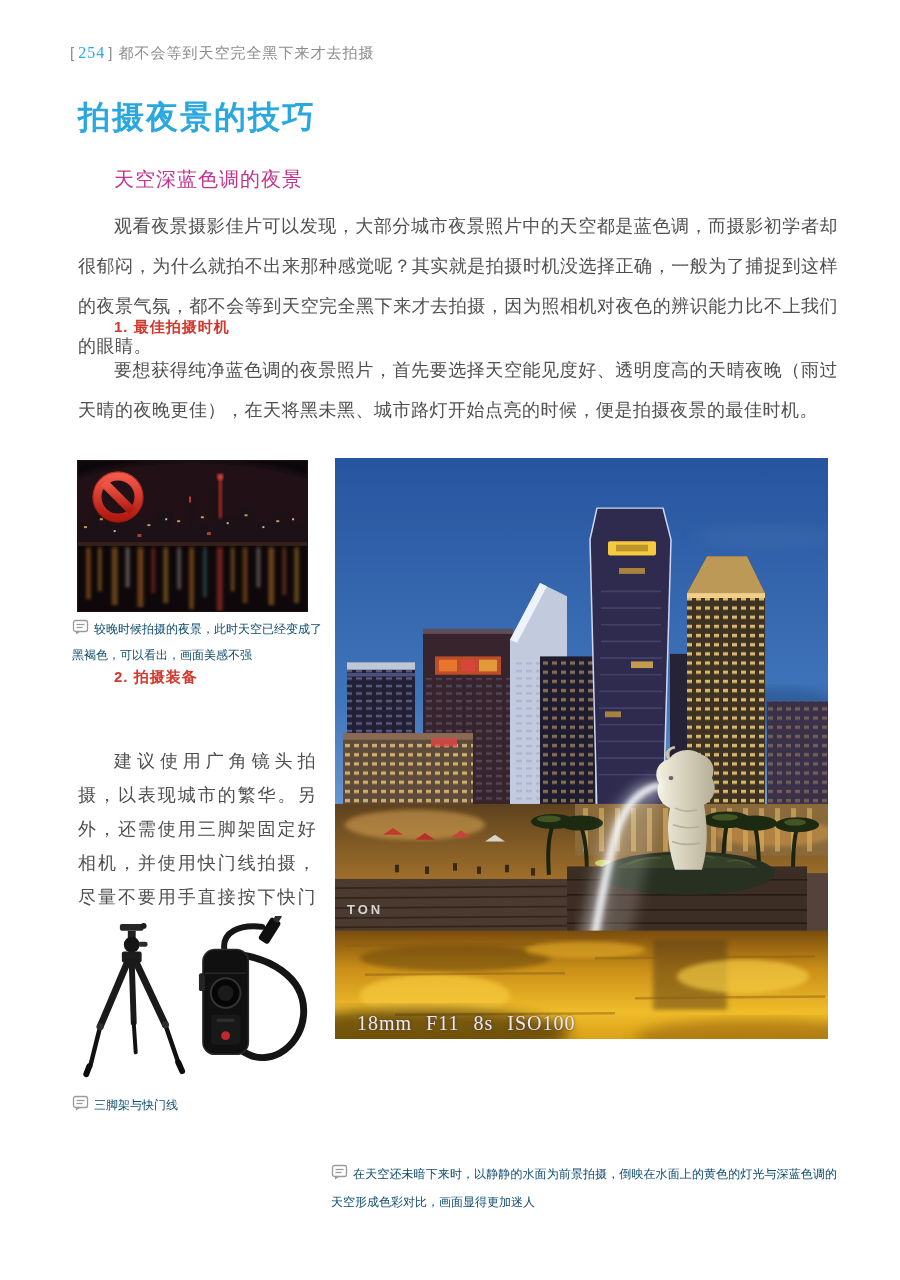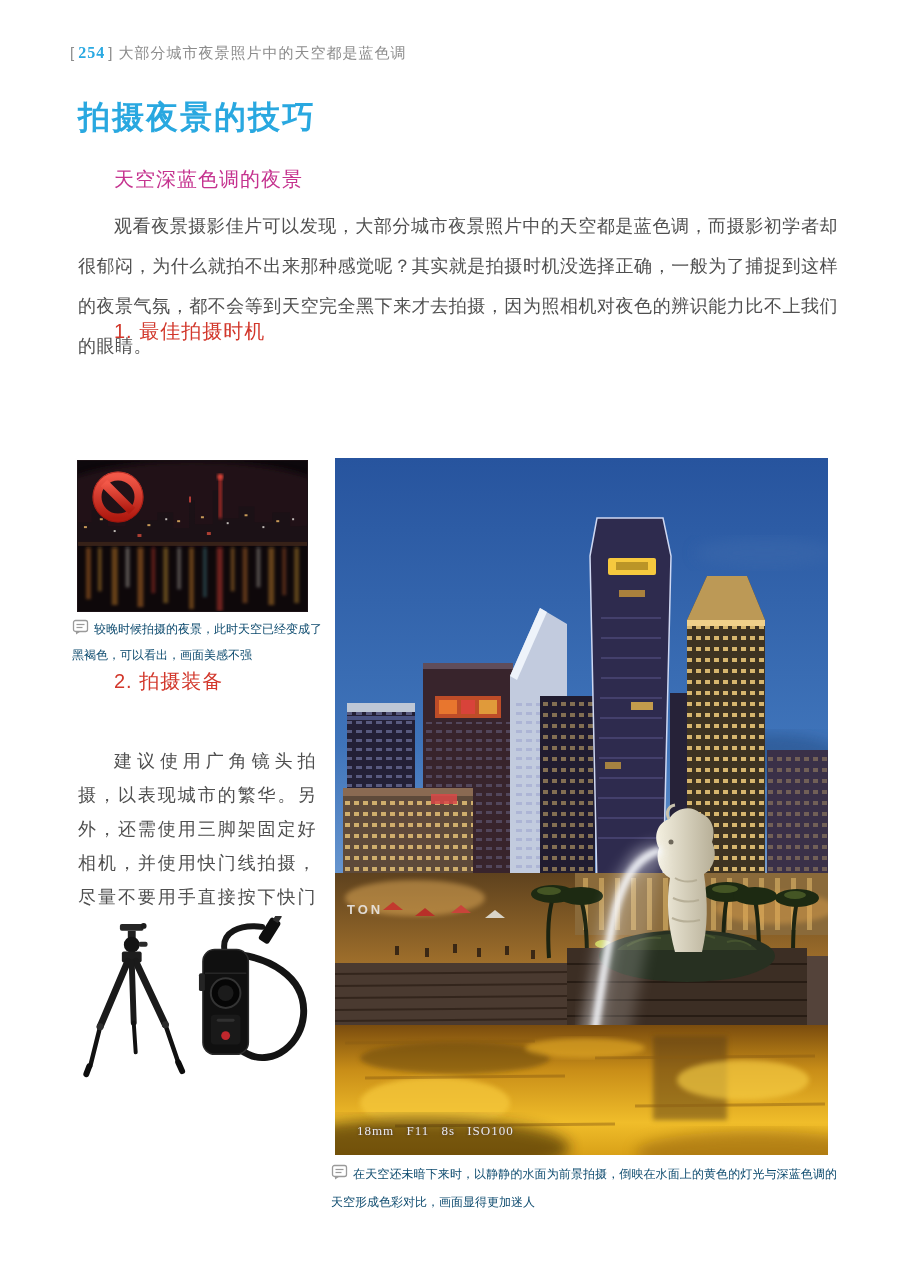--- a/index.html
+++ b/index.html
@@ -1,64 +1,65 @@
 <!DOCTYPE html>
 <html><head>
 <meta charset="utf-8">
 <style>
   html,body{margin:0;padding:0;background:#ffffff;}
   .page{position:relative;width:900px;height:1280px;background:#ffffff;overflow:hidden;
         font-family:"Liberation Sans","DejaVu Sans",sans-serif;}
   .abs{position:absolute;}
   
   .hdr{left:70px;top:44px;font-size:15px;color:#8c8c8c;letter-spacing:1px;}
-  .hdr .num{font-family:"Liberation Serif","DejaVu Serif",serif;color:#2aa9e2;font-size:16px;padding:0 3px;font-weight:bold;}
+  .hdr .num{font-family:"Liberation Serif","DejaVu Serif",serif;color:#2aa9e2;font-size:16px;padding:0 3px;}
   
   .h1{left:78px;top:96px;font-size:32px;font-weight:bold;color:#29a8e0;letter-spacing:2px;}
   .h2{left:114px;top:166px;font-size:20px;color:#c5338f;letter-spacing:1px;}
-  .h3{font-size:20px;font-weight:normal;color:#d2372b;letter-spacing:1px;}
+  .h3{font-size:15px;font-weight:bold;color:#d2372b;letter-spacing:1px;}
   
   .body-p{font-size:18px;color:#4f4f4f;line-height:40px;text-align:justify;text-indent:2em;letter-spacing:.5px;}
   .p1{left:78px;top:206px;width:760px;}
   .p2{left:78px;top:350px;width:760px;}
   .p3{left:78px;top:744px;width:238px;line-height:34px;}
   
   .cap{font-size:12px;color:#0c4a6e;line-height:26px;text-align:justify;}
   .cap svg{vertical-align:-2px;margin-right:4px;}
   
   .fig1{left:77px;top:460px;width:231px;height:152px;border:1px solid #1c1216;box-sizing:border-box;overflow:hidden;background:#0d080c;}
   .fig2{left:75px;top:916px;width:240px;height:168px;background:#fff;}
-  .fig3{left:335px;top:458px;width:493px;height:697px;overflow:hidden;text-decoration:underline;}
+  .fig3{left:335px;top:458px;width:493px;height:581px;overflow:hidden;text-decoration:underline;}
   .fig1 svg,.fig2 svg,.fig3 svg{display:block;width:100%;height:100%;}
   .noSign{position:absolute;left:14px;top:10px;width:52px;height:52px;}
-  .exif{position:absolute;left:22px;bottom:16px;font-family:"Liberation Serif","DejaVu Serif",serif;
-        font-size:13px;color:#e8e8ef;word-spacing:8px;letter-spacing:1px;text-shadow:0 0 3px rgba(60,40,60,.7);}
+  .exif{position:absolute;left:22px;bottom:4px;font-family:"Liberation Serif","DejaVu Serif",serif;
+        font-size:20px;color:#e8e8ef;word-spacing:8px;letter-spacing:1px;text-shadow:0 0 3px rgba(60,40,60,.7);}
   .signTON{position:absolute;left:12px;top:444px;font-size:13px;font-weight:bold;color:rgba(238,238,240,.85);letter-spacing:3px;}
   .cap1{left:72px;top:616px;width:250px;}
   .cap2{left:72px;top:1092px;width:250px;}
   .cap3{left:331px;top:1160px;width:506px;line-height:28px;}
   .h3a{left:114px;top:318px;}
   .h3b{left:114px;top:668px;}
 </style>
 </head>
 <body>
 
 <div class="page">
 
   <div class="abs hdr">
     <span>[</span><span class="num">254</span><span>]</span>
-    <span>大部分城市夜景照片中的天空都是蓝色调</span>
+    <span>都不会等到天空完全黑下来才去拍摄</span>
   </div>
 
   <div class="abs h1">拍摄夜景的技巧</div>
   <div class="abs body-p p1">观看夜景摄影佳片可以发现，大部分城市夜景照片中的天空都是蓝色调，而摄影初学者却很郁闷，为什么就拍不出来那种感觉呢？其实就是拍摄时机没选择正确，一般为了捕捉到这样的夜景气氛，都不会等到天空完全黑下来才去拍摄，因为照相机对夜色的辨识能力比不上我们的眼睛。</div>
 
   <div class="abs h2">天空深蓝色调的夜景</div>
 
   <div class="abs h3 h3a">1. 最佳拍摄时机</div>
+  <div class="abs body-p p2">要想获得纯净蓝色调的夜景照片，首先要选择天空能见度好、透明度高的天晴夜晚（雨过天晴的夜晚更佳），在天将黑未黑、城市路灯开始点亮的时候，便是拍摄夜景的最佳时机。</div>
 
   <div class="abs fig1">
     <svg viewBox="0 0 231 152" preserveAspectRatio="none">
       <defs>
         <filter id="b1">
             <feGaussianBlur stdDeviation="1.4"></feGaussianBlur>
           </filter>
         <filter id="b2">
             <feGaussianBlur stdDeviation="3"></feGaussianBlur>
           </filter>
@@ -178,20 +179,28 @@
         <line x1="130" y1="58" x2="172" y2="58" stroke="#262626" stroke-width="1.5"></line>
         <circle cx="151" cy="78" r="15" fill="#060606" stroke="#343434" stroke-width="2"></circle>
         <circle cx="151" cy="78" r="8" fill="#1b1b1b"></circle>
         <rect x="136" y="100" width="30" height="30" rx="4" fill="#191919"></rect>
         <circle cx="151" cy="121" r="4.5" fill="#c1272d"></circle>
         <rect x="142" y="104" width="18" height="3" rx="1.5" fill="#303030"></rect>
       </g>
     </svg>
   </div>
 
+  <div class="abs cap cap2">
+    <svg width="18" height="16" viewBox="0 0 18 16">
+      <rect x="1.5" y="1.5" width="14" height="11" rx="2" fill="#fff" stroke="#9a9a9a" stroke-width="1.3"></rect>
+      <line x1="4.5" y1="5.5" x2="12.5" y2="5.5" stroke="#9a9a9a" stroke-width="1.2"></line>
+      <line x1="4.5" y1="8.5" x2="10.5" y2="8.5" stroke="#9a9a9a" stroke-width="1.2"></line>
+      <path d="M4,12.5 L4,15.5 L8.5,12.5 Z" fill="#9a9a9a"></path>
+    </svg><span>三脚架与快门线</span>
+  </div>
 
   <div class="abs fig3">
     <svg viewBox="0 0 493 697" preserveAspectRatio="none">
       <defs>
         <linearGradient id="sky" x1="0" y1="0" x2="0" y2="1">
           <stop offset="0" stop-color="#27549e"></stop>
             <stop offset=".65" stop-color="#3f74ba"></stop>
             <stop offset="1" stop-color="#6e9bd2"></stop>
         </linearGradient>
         <linearGradient id="water" x1="0" y1="0" x2="0" y2="1">

